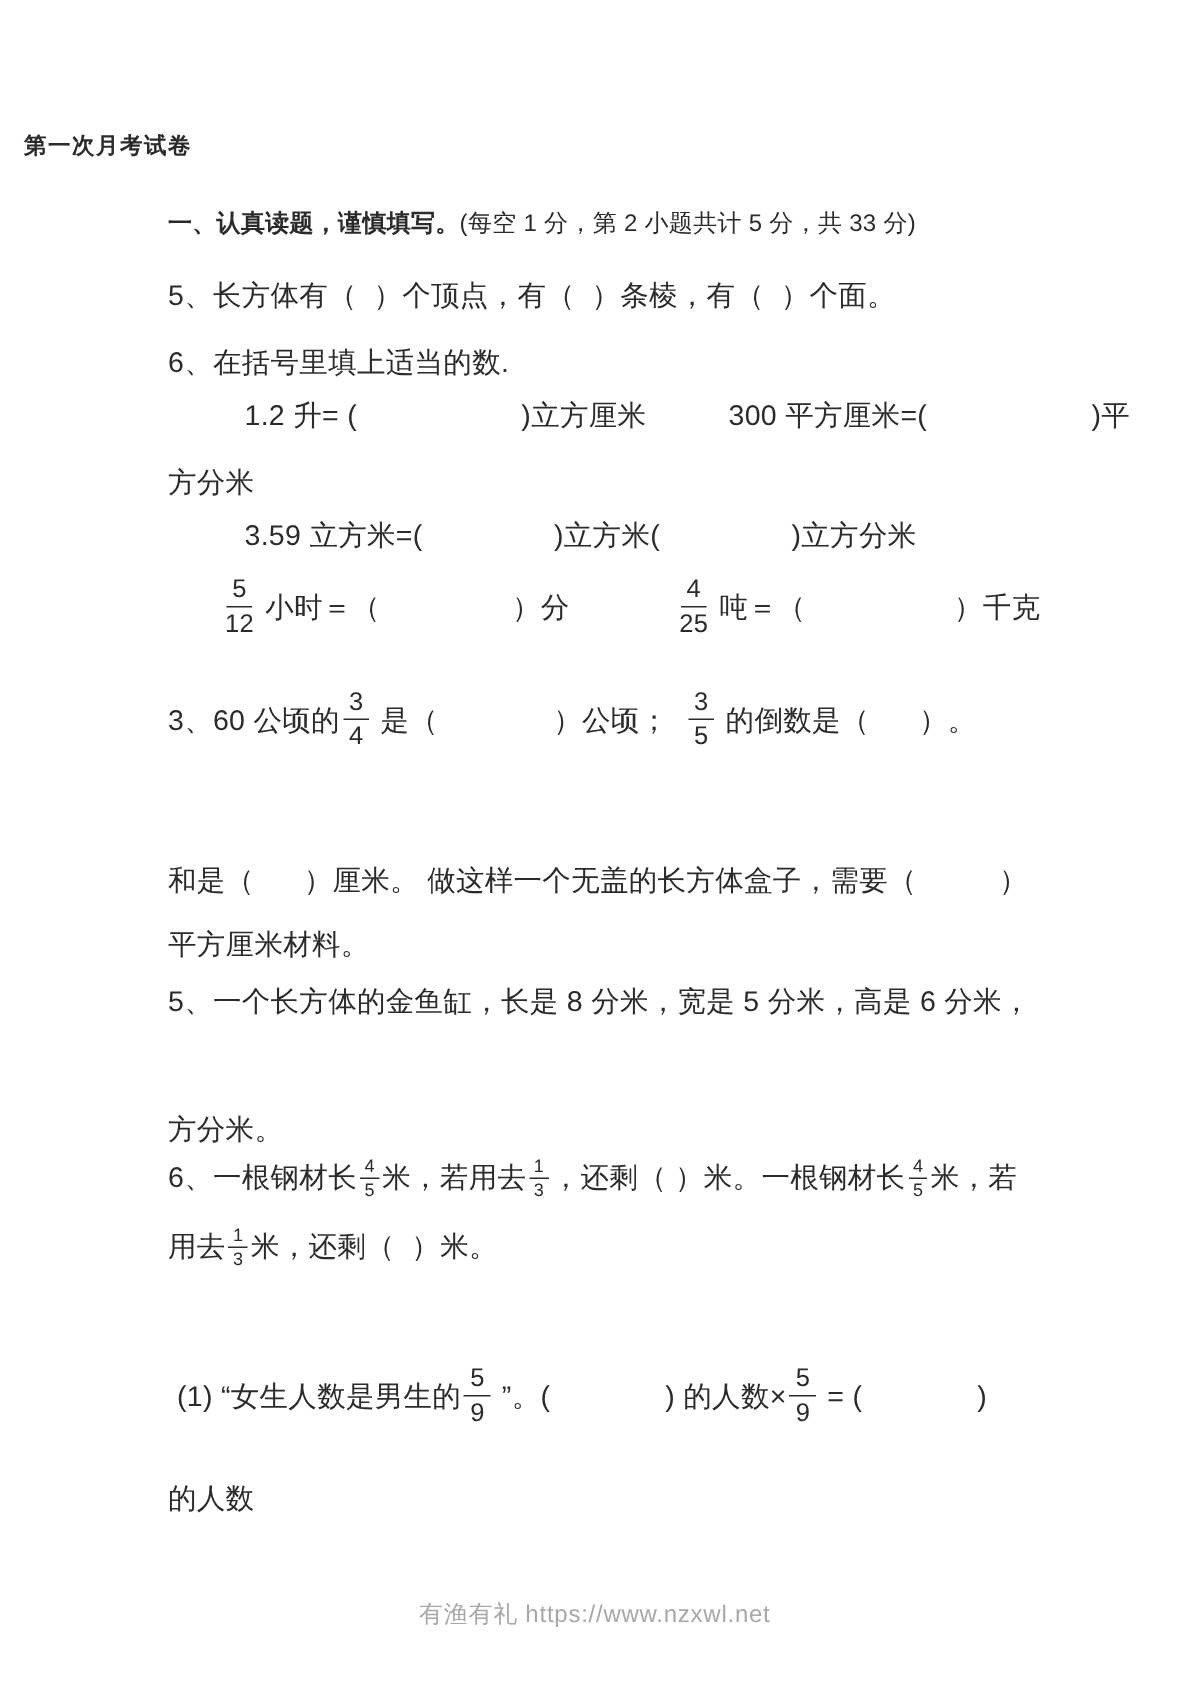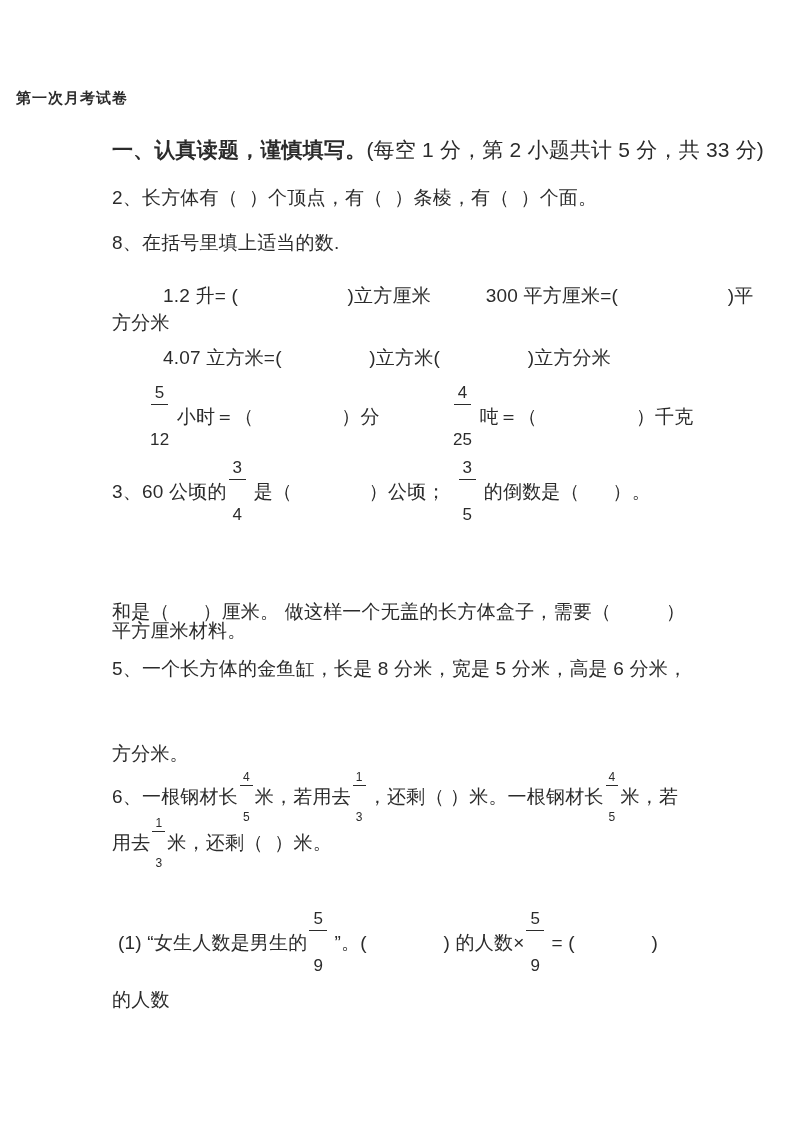--- a/index.html
+++ b/index.html
@@ -21,36 +21,36 @@
     white-space: pre;
     letter-spacing: 0.2px;
   }
   .title {
     left: 16px; width: 100%;
     text-align: left;
     font-weight: 700;
     font-size: 15px;
     letter-spacing: 1px;
   }
-  .section { font-size: 21px; }
+  .section { font-size: 16px; }
   .heading-bold { font-weight: 700; }
   .note { font-weight: 400; }
   .frac {
     display: inline-flex;
     flex-direction: column;
     align-items: center;
     vertical-align: middle;
     line-height: 1.05;
     margin: 0 2px;
     position: relative;
     top: -2px;
     text-align: center;
   }
   .frac .num { border-bottom: 1.5px solid #2b2b2b; padding: 0 4px 2px; }
-  .frac .den { padding-top: 2px; margin-top: 24px; }
+  .frac .den { padding-top: 2px; }
   .frac-lg { font-size: 17px; }
   .frac-sm { font-size: 12px; top: -1px; }
   .frac-sm .num { padding: 0 3px 1px; border-bottom: 1.2px solid #2b2b2b; }
   .frac-sm .den { padding-top: 1px; }
   .footer {
     position: absolute;
     left: 0; width: 100%;
     text-align: center;
     color: #a8a8a8;
     font-size: 16px;
@@ -59,43 +59,44 @@
 </style>
 </head>
 <body>
 
 <div class="page">
 
   <div class="line title" style="top:84px;">第一次月考试卷</div>
 
   <div class="line section" style="top:136px; left:112px;"><span class="heading-bold">一、认真读题，谨慎填写。</span><span class="note">(每空 1 分，第 2 小题共计 5 分，共 33 分)</span></div>
 
-  <div class="line" style="top:184px; left:112px;">2、长方体有（  ）个顶点，有（  ）条棱，有（  ）个面。</div>
+  <div class="line" style="top:184px; left:112px;">5、长方体有（  ）个顶点，有（  ）条棱，有（  ）个面。</div>
 
-  <div class="line" style="top:229px; left:112px;">8、在括号里填上适当的数.</div>
+  <div class="line" style="top:229px; left:112px;">6、在括号里填上适当的数.</div>
 
-  <div class="line" style="top:282px; left:163px;">1.2 升= (                    )立方厘米          300 平方厘米=(                    )平</div>
+  <div class="line" style="top:264px; left:163px;">1.2 升= (                    )立方厘米          300 平方厘米=(                    )平</div>
 
   <div class="line" style="top:309px; left:112px;">方分米</div>
 
-  <div class="line" style="top:344px; left:163px;">4.07 立方米=(                )立方米(                )立方分米</div>
+  <div class="line" style="top:344px; left:163px;">3.59 立方米=(                )立方米(                )立方分米</div>
 
   <div class="line" style="top:386px; left:148px;"><span class="frac frac-lg"><span class="num">5</span><span class="den">12</span></span><span> 小时＝（                ）分             </span><span class="frac frac-lg"><span class="num">4</span><span class="den">25</span></span><span> 吨＝（                  ）千克</span></div>
 
   <div class="line" style="top:461px; left:112px;"><span>3、60 公顷的</span><span class="frac frac-lg"><span class="num">3</span><span class="den">4</span></span><span> 是（              ）公顷；  </span><span class="frac frac-lg"><span class="num">3</span><span class="den">5</span></span><span> 的倒数是（      ）。</span></div>
 
-  <div class="line" style="top:574px; left:112px;margin-top:24px;">和是（      ）厘米。 做这样一个无盖的长方体盒子，需要（          ）</div>
+  <div class="line" style="top:574px; left:112px;">和是（      ）厘米。 做这样一个无盖的长方体盒子，需要（          ）</div>
   <div class="line" style="top:617px; left:112px;">平方厘米材料。</div>
 
   <div class="line" style="top:655px; left:112px;">5、一个长方体的金鱼缸，长是 8 分米，宽是 5 分米，高是 6 分米，</div>
   <div class="line" style="top:740px; left:112px;">方分米。</div>
 
   <div class="line" style="top:772px; left:112px;"><span>6、一根钢材长</span><span class="frac frac-sm"><span class="num">4</span><span class="den">5</span></span><span>米，若用去</span><span class="frac frac-sm"><span class="num">1</span><span class="den">3</span></span><span>，还剩（ ）米。一根钢材长</span><span class="frac frac-sm"><span class="num">4</span><span class="den">5</span></span><span>米，若</span></div>
 
   <div class="line" style="top:818px; left:112px;"><span>用去</span><span class="frac frac-sm"><span class="num">1</span><span class="den">3</span></span><span>米，还剩（  ）米。</span></div>
 
 
   <div class="line" style="top:912px; left:118px;"><span>(1) “女生人数是男生的</span><span class="frac frac-lg"><span class="num">5</span><span class="den">9</span></span><span> ”。(              ) 的人数×</span><span class="frac frac-lg"><span class="num">5</span><span class="den">9</span></span><span> = (              )</span></div>
 
   <div class="line" style="top:986px; left:112px;">的人数</div>
 
+  <div class="footer" style="top:1066px;">有渔有礼 https://www.nzxwl.net</div>
 
 </div>
 
 </body></html>

